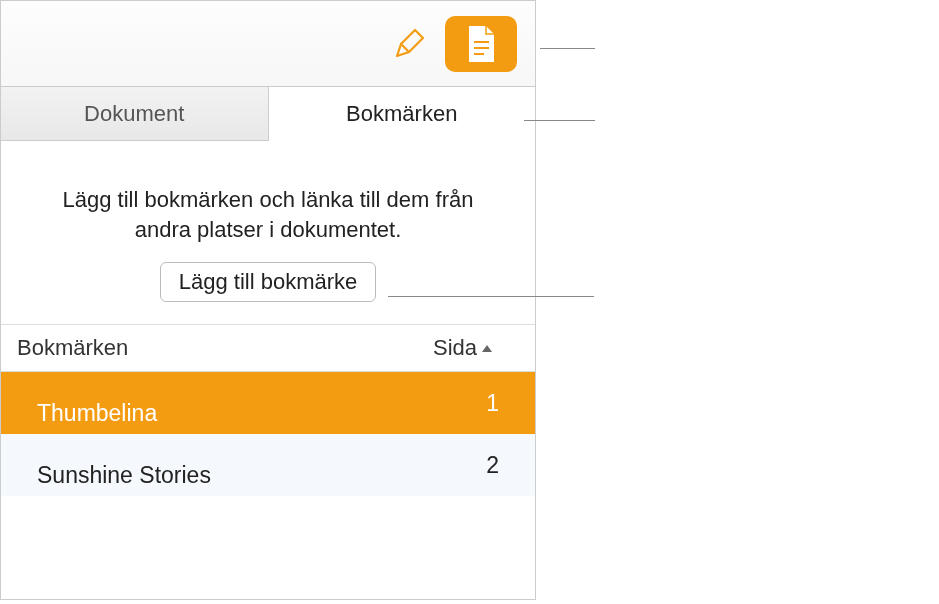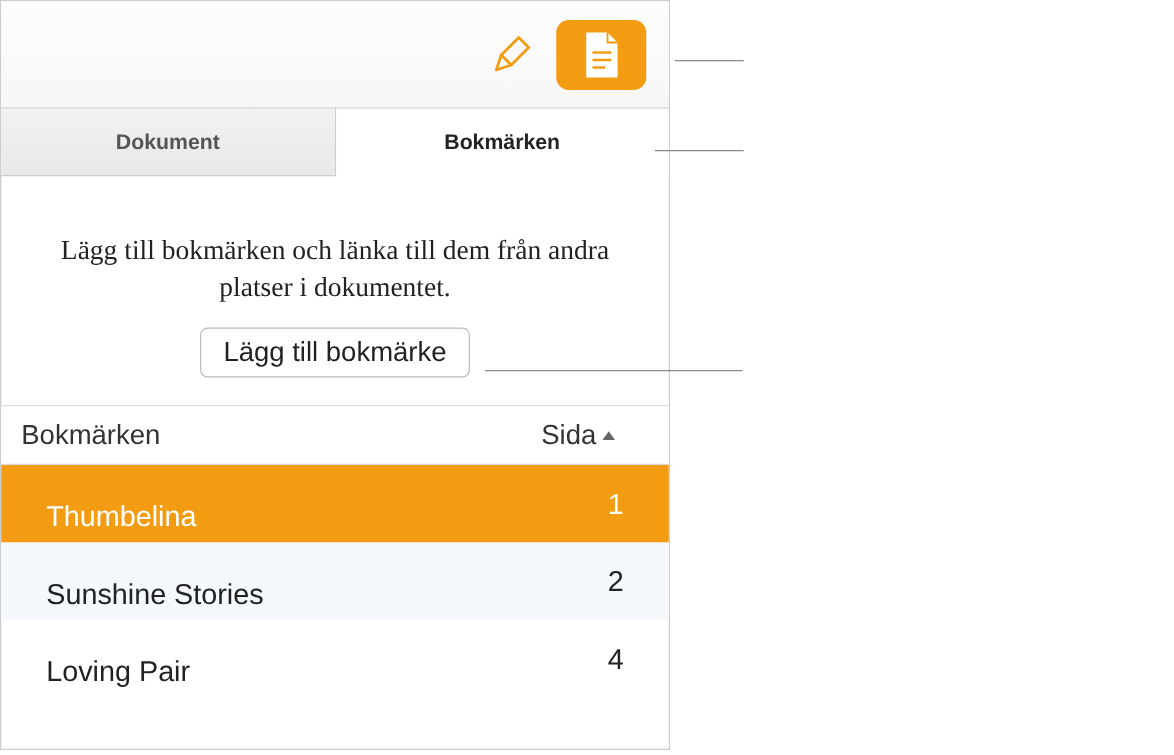--- a/index.html
+++ b/index.html
@@ -54,43 +54,41 @@
     }
     .tabs {
       display: flex;
       height: 54px;
     }
     .tab {
       flex: 1;
       display: flex;
       align-items: center;
       justify-content: center;
-      font-size: 17px;
+      font-size: 22px;
       color: #555;
       background: linear-gradient(#f2f2f2, #e8e8e8);
       border-right: 1px solid #ccc;
       border-bottom: 1px solid #ccc;
       cursor: pointer;
-      font-weight: bold;
     }
     .tab.active {
       background: #fff;
       color: #222;
       border-bottom: 1px solid #fff;
     }
     .tab:last-child {
       border-right: none;
     }
     .instruction {
       text-align: center;
       font-size: 22px;
       color: #222;
       padding: 44px 36px 18px 36px;
       line-height: 1.35;
-      font-family: Liberation Serif, serif;
     }
     .add-btn-wrap {
       display: flex;
       justify-content: center;
       padding-bottom: 22px;
     }
     .add-btn {
       font-size: 22px;
       padding: 6px 18px;
       background: #fff;
@@ -222,22 +220,18 @@
   </div>
 
   <div class="row selected">
     <div class="rname">Thumbelina</div>
     <div class="rpage">1</div>
   </div>
   <div class="row alt">
     <div class="rname">Sunshine Stories</div>
     <div class="rpage">2</div>
   </div>
-  <div class="row">
-    <div class="rname">Loving Pair</div>
-    <div class="rpage">4</div>
-  </div>
 
 </div>
 
 <div class="callout c1"></div>
 <div class="callout c2"></div>
 <div class="callout c3"></div>
 
 </body></html>

